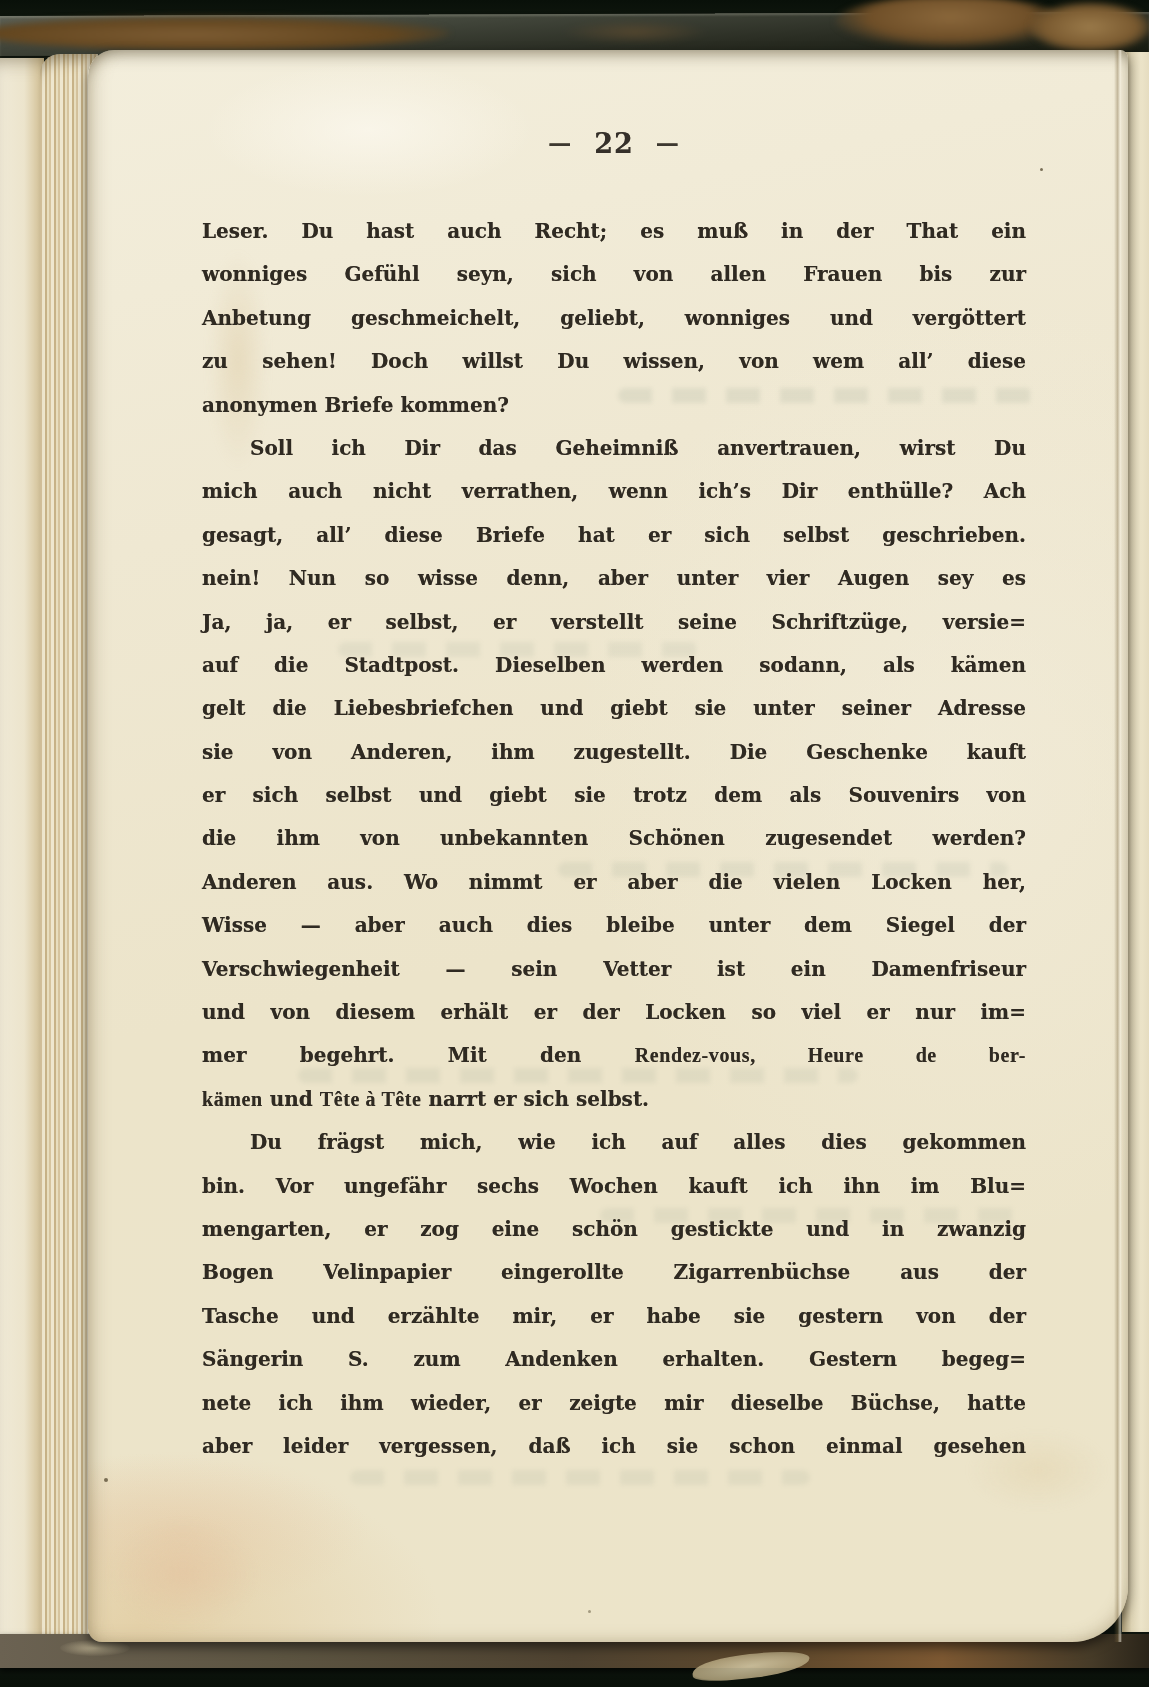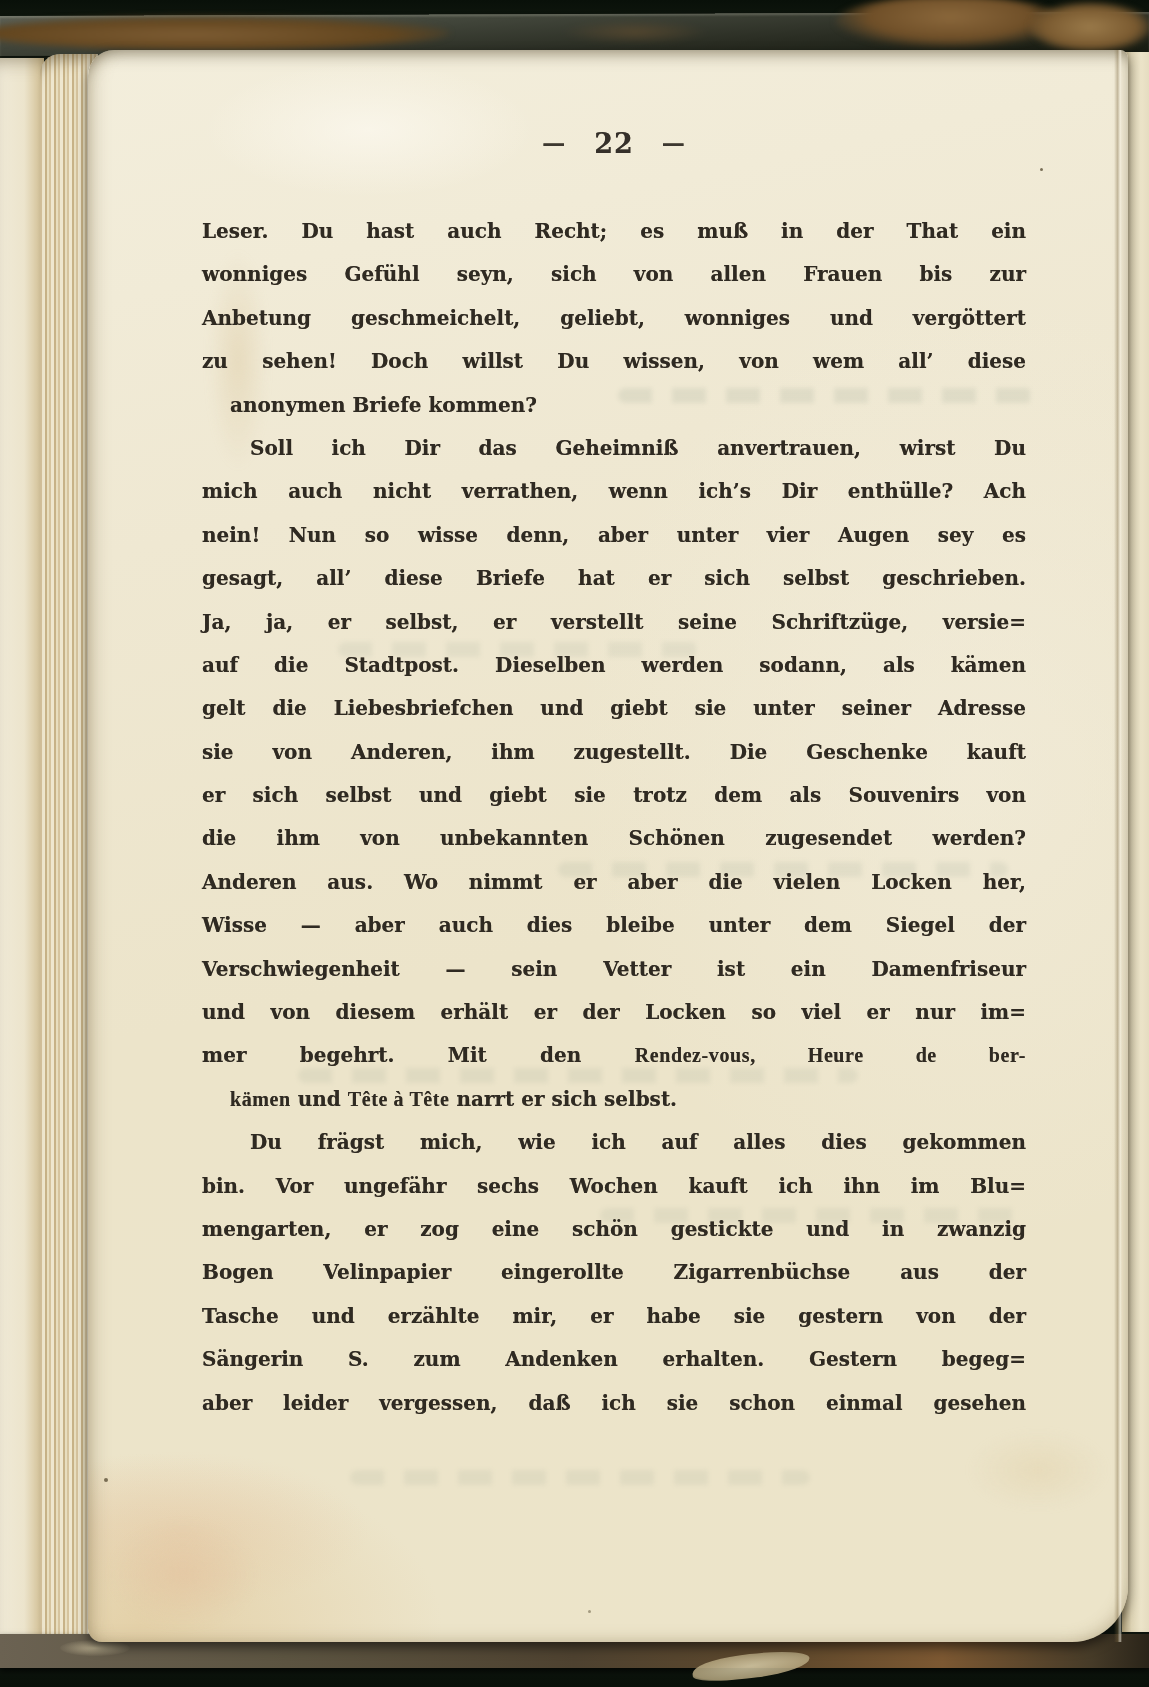--- a/index.html
+++ b/index.html
@@ -68,27 +68,27 @@
   .g2{left:250px;top:592px;width:360px;opacity:.22;}
   .g3{left:470px;top:812px;width:450px;opacity:.25;}
   .g4{left:210px;top:1018px;width:560px;opacity:.24;}
   .g5{left:512px;top:1158px;width:420px;opacity:.22;}
   .g6{left:262px;top:1420px;width:460px;opacity:.22;}
   
   .page-header{position:absolute;left:114px;top:78px;width:824px;text-align:center;
     color:#35302a;font-weight:bold;font-size:27px;letter-spacing:1px;
     text-shadow:0 0 .5px rgba(45,35,20,.6);}
   .page-header .dash{font-size:23px;vertical-align:2px;color:#3d3830;}
-  .page-header .num{margin:0 28px;}
+  .page-header .num{margin:0 22px;}
   
   .text-block{position:absolute;left:114px;top:160px;width:824px;
     font-size:20px;font-weight:bold;color:#2f2a22;
     text-shadow:0 0 .5px rgba(40,30,18,.55);}
   .line{height:43.4px;line-height:43.4px;text-align:justify;text-align-last:justify;text-justify:inter-word;}
-  .line.align-left{text-align:left;text-align-last:left;margin-left:28px;}
+  .line.align-left{text-align:left;text-align-last:left;}
   .line.indent{padding-left:48px;}
   .seg-antiqua{font-family:Liberation Serif, serif;letter-spacing:.6px;}
   .seg-fraktur{font-family:"DejaVu Serif",serif;}
 </style>
 </head>
 <body>
 
 <div class="scene">
 
   <div class="binding-top"></div>
@@ -128,36 +128,37 @@
     </div>
 
     <div class="text-block">
         <div class="line"><span class="seg-fraktur">Leser. Du hast auch Recht; es muß in der That ein</span></div>
         <div class="line"><span class="seg-fraktur">wonniges Gefühl seyn, sich von allen Frauen bis zur</span></div>
         <div class="line"><span class="seg-fraktur">Anbetung geschmeichelt, geliebt, wonniges und vergöttert</span></div>
         <div class="line"><span class="seg-fraktur">zu sehen! Doch willst Du wissen, von wem all’ diese</span></div>
         <div class="line align-left"><span class="seg-fraktur">anonymen Briefe kommen?</span></div>
         <div class="line indent"><span class="seg-fraktur">Soll ich Dir das Geheimniß anvertrauen, wirst Du</span></div>
         <div class="line"><span class="seg-fraktur">mich auch nicht verrathen, wenn ich’s Dir enthülle? Ach</span></div>
+        <div class="line"><span class="seg-fraktur">gesagt, all’ diese Briefe hat er sich selbst geschrieben.</span></div>
         <div class="line"><span class="seg-fraktur">nein! Nun so wisse denn, aber unter vier Augen sey es</span></div>
-        <div class="line"><span class="seg-fraktur">gesagt, all’ diese Briefe hat er sich selbst geschrieben.</span></div>
         <div class="line"><span class="seg-fraktur">Ja, ja, er selbst, er verstellt seine Schriftzüge, versie=</span></div>
         <div class="line"><span class="seg-fraktur">auf die Stadtpost. Dieselben werden sodann, als kämen</span></div>
         <div class="line"><span class="seg-fraktur">gelt die Liebesbriefchen und giebt sie unter seiner Adresse</span></div>
         <div class="line"><span class="seg-fraktur">sie von Anderen, ihm zugestellt. Die Geschenke kauft</span></div>
         <div class="line"><span class="seg-fraktur">er sich selbst und giebt sie trotz dem als Souvenirs von</span></div>
         <div class="line"><span class="seg-fraktur">die ihm von unbekannten Schönen zugesendet werden?</span></div>
         <div class="line"><span class="seg-fraktur">Anderen aus. Wo nimmt er aber die vielen Locken her,</span></div>
         <div class="line"><span class="seg-fraktur">Wisse — aber auch dies bleibe unter dem Siegel der</span></div>
         <div class="line"><span class="seg-fraktur">Verschwiegenheit — sein Vetter ist ein Damenfriseur</span></div>
         <div class="line"><span class="seg-fraktur">und von diesem erhält er der Locken so viel er nur im=</span></div>
         <div class="line"><span class="seg-fraktur">mer begehrt. Mit den </span><span class="seg-antiqua">Rendez-vous, Heure de ber-</span></div>
         <div class="line align-left"><span class="seg-antiqua">kämen</span><span class="seg-fraktur"> und </span><span class="seg-antiqua">Tête à Tête</span><span class="seg-fraktur"> narrt er sich selbst.</span></div>
         <div class="line indent"><span class="seg-fraktur">Du frägst mich, wie ich auf alles dies gekommen</span></div>
         <div class="line"><span class="seg-fraktur">bin. Vor ungefähr sechs Wochen kauft ich ihn im Blu=</span></div>
         <div class="line"><span class="seg-fraktur">mengarten, er zog eine schön gestickte und in zwanzig</span></div>
         <div class="line"><span class="seg-fraktur">Bogen Velinpapier eingerollte Zigarrenbüchse aus der</span></div>
         <div class="line"><span class="seg-fraktur">Tasche und erzählte mir, er habe sie gestern von der</span></div>
         <div class="line"><span class="seg-fraktur">Sängerin S. zum Andenken erhalten. Gestern begeg=</span></div>
+        <div class="line"><span class="seg-fraktur">nete ich ihm wieder, er zeigte mir dieselbe Büchse, hatte</span></div>
         <div class="line"><span class="seg-fraktur">aber leider vergessen, daß ich sie schon einmal gesehen</span></div>
       </div>
   </div>
 </div>
 
 </body></html>

